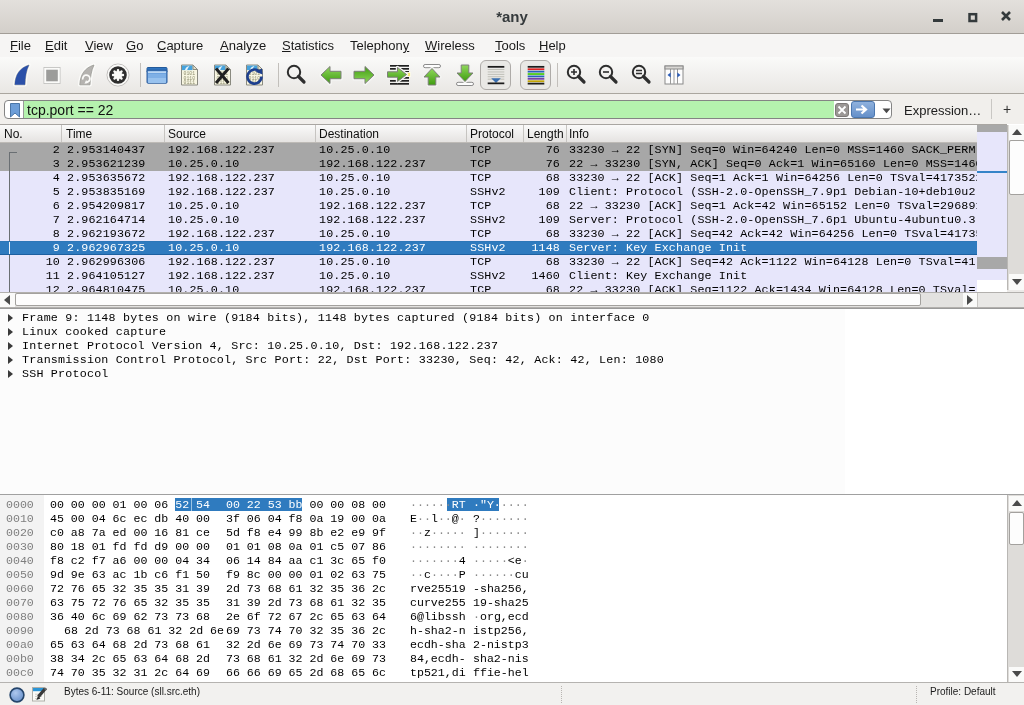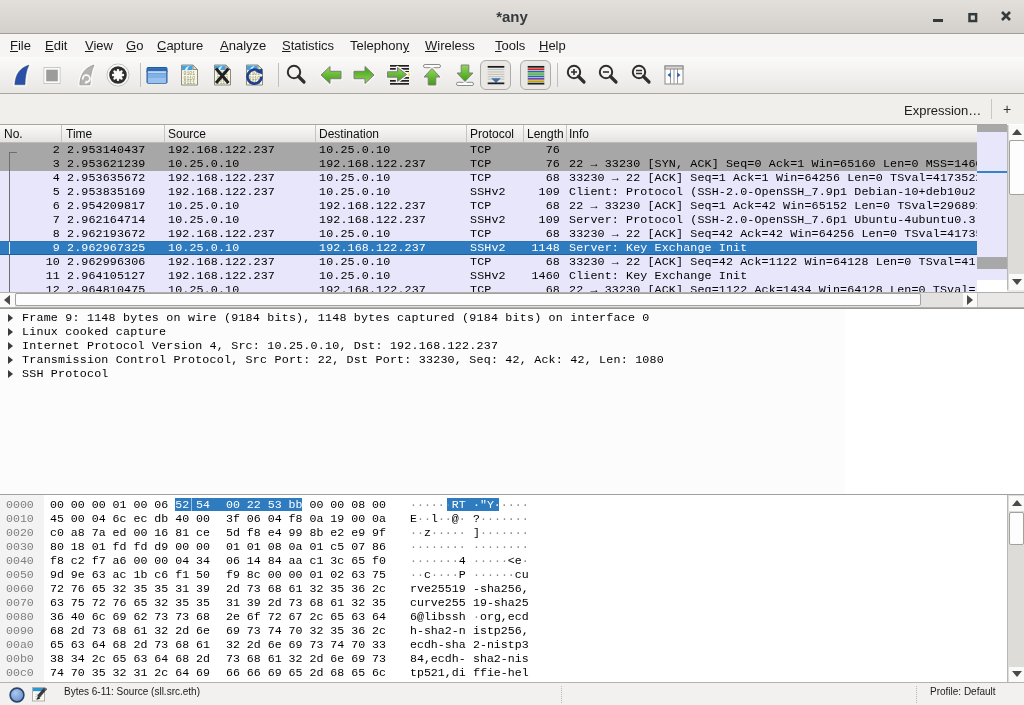--- a/index.html
+++ b/index.html
@@ -242,41 +242,60 @@
     <path d="M8 8.6 h6 M8 11.4 h6" stroke="#2e2e2e" stroke-width="1.5"></path>
   </svg>
 <svg class="ticon" style="left:661px;top:62px" width="26" height="26" viewBox="0 0 26 26">
     <rect x="4" y="4" width="18" height="18" fill="#fdfdfd" stroke="#8a8a8a" stroke-width="1"></rect>
     <path d="M9.5 4 V22 M13 4 V22 M16.5 4 V22" stroke="#9a9a9a" stroke-width="1"></path>
     <rect x="4" y="4" width="18" height="3" fill="#d9d7d4" stroke="#8a8a8a" stroke-width="1"></rect>
     <path d="M6.5 13 l3.2 -2.6 v5.2 z" fill="#2a5cb8"></path>
     <path d="M19.5 13 l-3.2 -2.6 v5.2 z" fill="#2a5cb8"></path>
   </svg>
 <div id="filterbar" class="abs">
+    <div id="fwrap" class="abs">
+      <div id="fgreen" class="abs"></div>
+      <div id="fsep" class="abs"></div>
+      <svg class="abs" style="left:4px;top:1.5px" width="16" height="16">
+        <path d="M1.5 0.5 h9 v13.5 l-4.5 -4 l-4.5 4 z" fill="#6d9ed8" stroke="#4a76a8" stroke-width="1"></path>
+      </svg>
+      <div id="ftext" class="abs mono" style="font-family:'Liberation Sans',sans-serif">tcp.port == 22</div>
+      <div class="fbtn abs" style="left:830px;top:1.5px;width:14px;height:14px;background:#9b9795;border:1px solid #7d7977"></div>
+      <svg class="abs" style="left:830px;top:1.5px" width="14" height="14">
+        <path d="M3.5 3.5 L10.5 10.5 M10.5 3.5 L3.5 10.5" stroke="#fff" stroke-width="1.8"></path>
+      </svg>
+      <div class="fbtn abs" style="left:846px;top:0;width:24px;height:17px;background:linear-gradient(#8fb1dd,#6590c9);border:1px solid #4a76ae"></div>
+      <svg class="abs" style="left:846px;top:0" width="24" height="17">
+        <path d="M5 8.5 h9 M10.5 4.5 l4.5 4 L10.5 12.5" stroke="#fff" stroke-width="2.2" fill="none"></path>
+      </svg>
+      <svg class="abs" style="left:876px;top:6.5px" width="11" height="7">
+        <path d="M1.5 0.5 h8 l-4 4.8 z" fill="#4a4a4a"></path>
+      </svg>
+    </div>
     <div class="abs" style="left:904px;top:9px;font-size:13px;color:#202020">Expression…</div>
     <div class="abs" style="left:991px;top:5px;width:1px;height:20px;background:#c9c7c4"></div>
     <div class="abs" style="left:1003px;top:7px;font-size:14px;color:#333">+</div>
   </div>
 <div id="plheader" class="abs">
     <span style="left:4px">No.</span>
     <span style="left:66px">Time</span>
     <span style="left:168px">Source</span>
     <span style="left:319px">Destination</span>
     <span style="left:470px">Protocol</span>
     <span style="left:527px">Length</span>
     <span style="left:569px">Info</span>
     <div class="hsep" style="left:61px"></div>
     <div class="hsep" style="left:164px"></div>
     <div class="hsep" style="left:315px"></div>
     <div class="hsep" style="left:466px"></div>
     <div class="hsep" style="left:523px"></div>
     <div class="hsep" style="left:566px"></div>
   </div>
 <div id="rows" class="abs mono">
-    <div class="row gray" style="top:0px"><span class="num">2</span><span class="c1">2.953140437</span><span class="c2">192.168.122.237</span><span class="c3">10.25.0.10</span><span class="c4">TCP</span><span class="len">76</span></div>
+    <div class="row gray" style="top:0px"><span class="num">2</span><span class="c1">2.953140437</span><span class="c2">192.168.122.237</span><span class="c3">10.25.0.10</span><span class="c4">TCP</span><span class="len">76</span><span class="c6">33230 → 22 [SYN] Seq=0 Win=64240 Len=0 MSS=1460 SACK_PERM</span></div>
     <div class="row gray" style="top:14px"><span class="num">3</span><span class="c1">2.953621239</span><span class="c2">10.25.0.10</span><span class="c3">192.168.122.237</span><span class="c4">TCP</span><span class="len">76</span><span class="c6">22 → 33230 [SYN, ACK] Seq=0 Ack=1 Win=65160 Len=0 MSS=1460</span></div>
     <div class="row lav" style="top:28px"><span class="num">4</span><span class="c1">2.953635672</span><span class="c2">192.168.122.237</span><span class="c3">10.25.0.10</span><span class="c4">TCP</span><span class="len">68</span><span class="c6">33230 → 22 [ACK] Seq=1 Ack=1 Win=64256 Len=0 TSval=4173522</span></div>
     <div class="row lav" style="top:42px"><span class="num">5</span><span class="c1">2.953835169</span><span class="c2">192.168.122.237</span><span class="c3">10.25.0.10</span><span class="c4">SSHv2</span><span class="len">109</span><span class="c6">Client: Protocol (SSH-2.0-OpenSSH_7.9p1 Debian-10+deb10u2)</span></div>
     <div class="row lav" style="top:56px"><span class="num">6</span><span class="c1">2.954209817</span><span class="c2">10.25.0.10</span><span class="c3">192.168.122.237</span><span class="c4">TCP</span><span class="len">68</span><span class="c6">22 → 33230 [ACK] Seq=1 Ack=42 Win=65152 Len=0 TSval=296891</span></div>
     <div class="row lav" style="top:70px"><span class="num">7</span><span class="c1">2.962164714</span><span class="c2">10.25.0.10</span><span class="c3">192.168.122.237</span><span class="c4">SSHv2</span><span class="len">109</span><span class="c6">Server: Protocol (SSH-2.0-OpenSSH_7.6p1 Ubuntu-4ubuntu0.3)</span></div>
     <div class="row lav" style="top:84px"><span class="num">8</span><span class="c1">2.962193672</span><span class="c2">192.168.122.237</span><span class="c3">10.25.0.10</span><span class="c4">TCP</span><span class="len">68</span><span class="c6">33230 → 22 [ACK] Seq=42 Ack=42 Win=64256 Len=0 TSval=41735</span></div>
     <div class="row sel" style="top:98px"><span class="num">9</span><span class="c1">2.962967325</span><span class="c2">10.25.0.10</span><span class="c3">192.168.122.237</span><span class="c4">SSHv2</span><span class="len">1148</span><span class="c6">Server: Key Exchange Init</span></div>
     <div class="row lav" style="top:112px"><span class="num">10</span><span class="c1">2.962996306</span><span class="c2">192.168.122.237</span><span class="c3">10.25.0.10</span><span class="c4">TCP</span><span class="len">68</span><span class="c6">33230 → 22 [ACK] Seq=42 Ack=1122 Win=64128 Len=0 TSval=41</span></div>
     <div class="row lav" style="top:126px"><span class="num">11</span><span class="c1">2.964105127</span><span class="c2">192.168.122.237</span><span class="c3">10.25.0.10</span><span class="c4">SSHv2</span><span class="len">1460</span><span class="c6">Client: Key Exchange Init</span></div>
     <div class="row lav" style="top:140px"><span class="num">12</span><span class="c1">2.964810475</span><span class="c2">10.25.0.10</span><span class="c3">192.168.122.237</span><span class="c4">TCP</span><span class="len">68</span><span class="c6">22 → 33230 [ACK] Seq=1122 Ack=1434 Win=64128 Len=0 TSval=</span></div>
@@ -367,21 +386,21 @@
     <div class="hx" style="left:50px;top:101px">63 75 72 76 65 32 35 35</div>
     <div class="hx" style="left:226px;top:101px">31 39 2d 73 68 61 32 35</div>
     <div class="hx" style="left:410px;top:101px">curve255</div>
     <div class="hx" style="left:473px;top:101px">19-sha25</div>
     <div class="hx off" style="left:6px;top:115px">0080</div>
     <div class="hx" style="left:50px;top:115px">36 40 6c 69 62 73 73 68</div>
     <div class="hx" style="left:226px;top:115px">2e 6f 72 67 2c 65 63 64</div>
     <div class="hx" style="left:410px;top:115px">6@libssh</div>
     <div class="hx" style="left:473px;top:115px"><i class="dot">·</i>org,ecd</div>
     <div class="hx off" style="left:6px;top:129px">0090</div>
-    <div class="hx" style="left:50px;top:129px">68 2d 73 68 61 32 2d 6e</div>
+    <div class="hx" style="left:64px;top:129px">68 2d 73 68 61 32 2d 6e</div>
     <div class="hx" style="left:226px;top:129px">69 73 74 70 32 35 36 2c</div>
     <div class="hx" style="left:410px;top:129px">h-sha2-n</div>
     <div class="hx" style="left:473px;top:129px">istp256,</div>
     <div class="hx off" style="left:6px;top:143px">00a0</div>
     <div class="hx" style="left:50px;top:143px">65 63 64 68 2d 73 68 61</div>
     <div class="hx" style="left:226px;top:143px">32 2d 6e 69 73 74 70 33</div>
     <div class="hx" style="left:410px;top:143px">ecdh-sha</div>
     <div class="hx" style="left:473px;top:143px">2-nistp3</div>
     <div class="hx off" style="left:6px;top:157px">00b0</div>
     <div class="hx" style="left:50px;top:157px">38 34 2c 65 63 64 68 2d</div>

